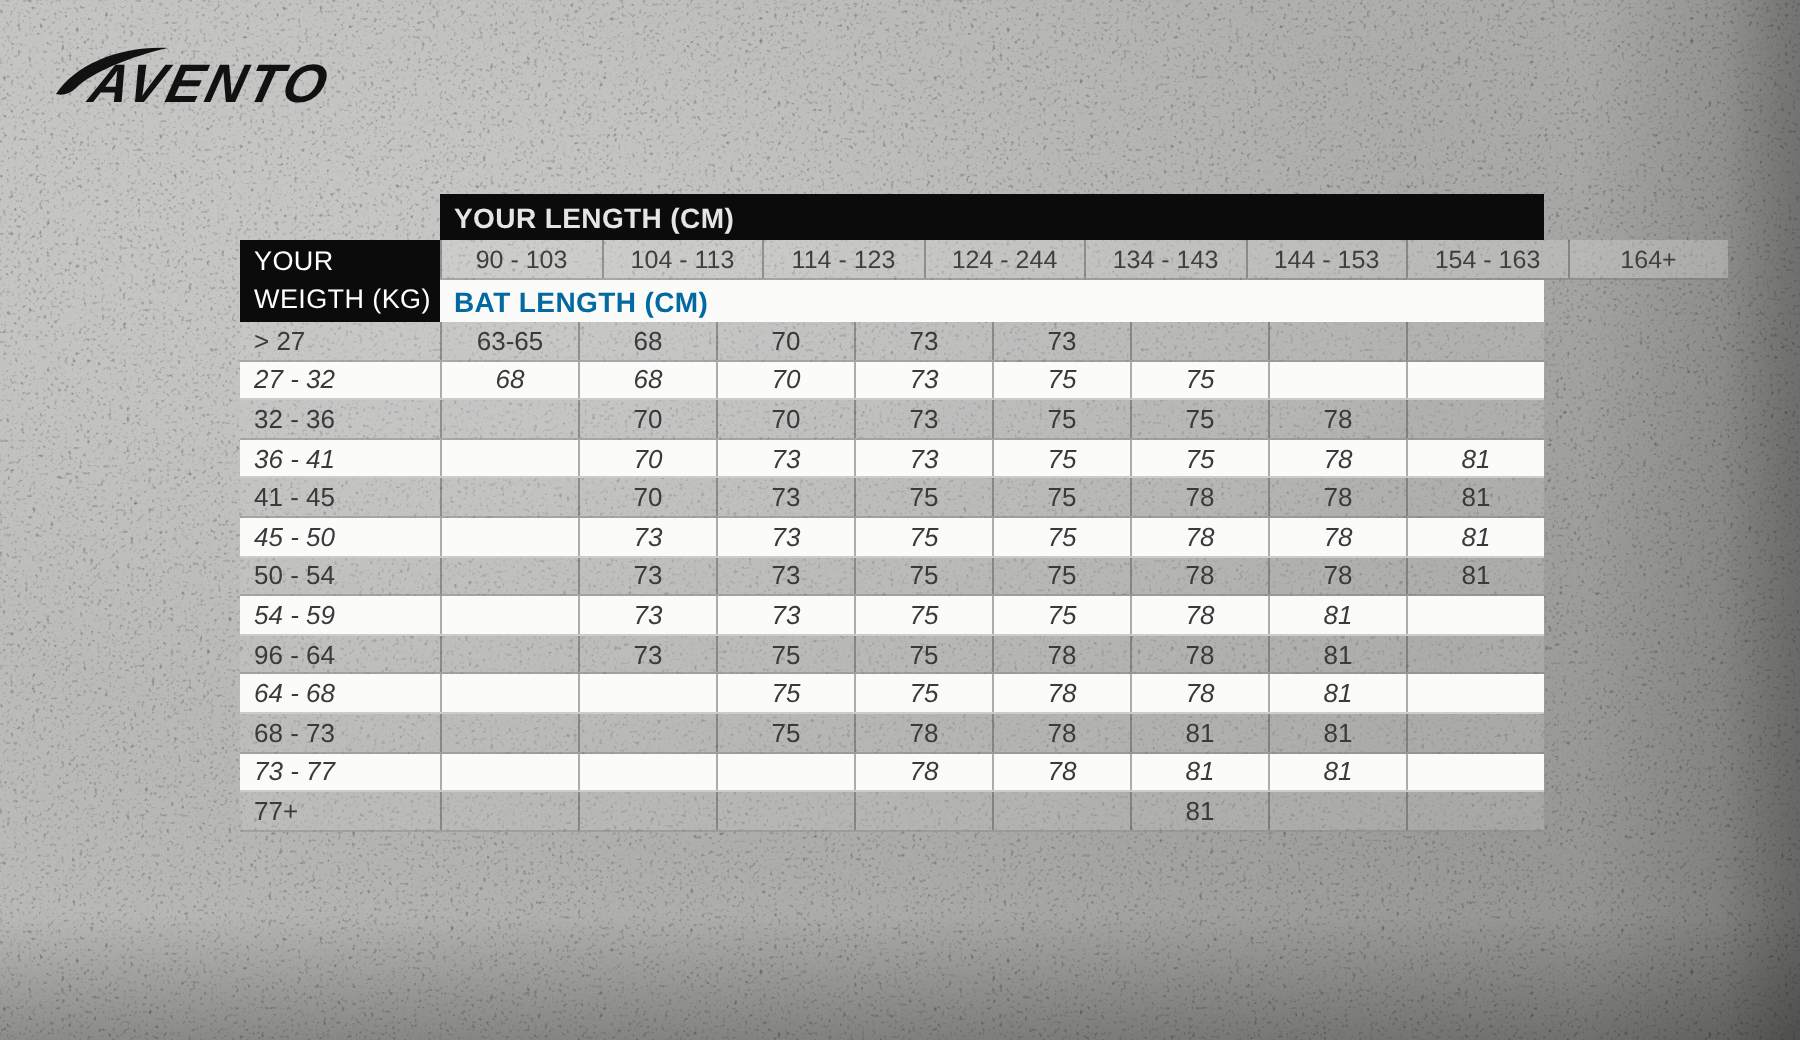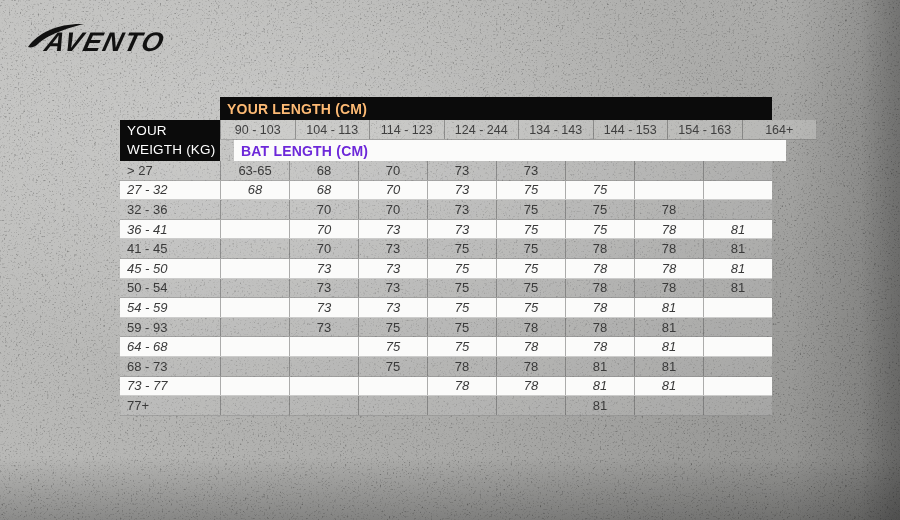--- a/index.html
+++ b/index.html
@@ -14,41 +14,41 @@
       radial-gradient(ellipse 620px 340px at 32% 28%, rgba(255,255,255,0.22), rgba(255,255,255,0) 70%),
       linear-gradient(128deg, #c3c3c1 0%, #b6b6b4 35%, #aaaaa8 62%, #979795 85%, #8b8b89 100%);
   }
   .noise{position:absolute;left:0;top:0;pointer-events:none;}
   
   .logo{position:absolute;left:26px;top:16px;width:180px;height:48px;}
   
   .tbl{position:absolute;left:120px;top:97px;width:652px;font-size:13px;color:#3a3a3a;}
   .len-banner{
     position:absolute;left:100px;top:0;width:552px;height:23px;
-    background:#0b0b0b;color:#fdba74;font-weight:bold;font-size:14px;
+    background:#0b0b0b;color:#e5e5e5;font-weight:bold;font-size:14px;
     display:flex;align-items:center;padding-left:7px;box-sizing:border-box;letter-spacing:.2px;
   }
   .weight-cell{
     position:absolute;left:0;top:23px;width:100px;height:41px;
     background:#0b0b0b;color:#fff;font-weight:normal;font-size:13.5px;line-height:1.35;
     display:flex;align-items:center;padding:0 0 0 7px;box-sizing:border-box;letter-spacing:.2px;
   }
   .col-heads{
-    position:absolute;left:100px;top:23px;width:596px;height:20px;display:flex;
+    position:absolute;left:100px;top:23px;width:644px;height:20px;display:flex;
     border-bottom:1px solid rgba(110,110,110,0.35);box-sizing:border-box;
   }
   .col-head{
     flex:1 1 0;display:flex;align-items:center;justify-content:center;
     background:rgba(213,213,211,0.40);
     border-left:1px solid rgba(75,75,75,0.45);
     font-size:12.5px;color:#3f3f3f;box-sizing:border-box;
   }
   .bat-banner{
-    position:absolute;left:114px;top:43px;width:552px;height:21px;
-    background:#fbfbfa;color:#6d28d9;font-weight:bold;font-size:14px;
+    position:absolute;left:100px;top:43px;width:552px;height:21px;
+    background:#fbfbfa;color:#0369a1;font-weight:bold;font-size:14px;
     display:flex;align-items:center;padding-left:7px;box-sizing:border-box;letter-spacing:.2px;
   }
   .rows{position:absolute;left:0;top:64px;width:652px;}
   .t-row{display:flex;height:19.6px;border-bottom:1px solid rgba(105,105,105,0.32);box-sizing:border-box;justify-content:flex-end;}
   .t-row.odd{background:rgba(206,206,204,0.28);}
   .t-row.even{background:#fbfbfa;font-style:italic;}
   .row-label{
     width:100px;flex:0 0 100px;display:flex;align-items:center;
     padding-left:7px;box-sizing:border-box;color:#3a3a3a;
   }
@@ -199,21 +199,21 @@
           <div class="t-cell">73</div>
           <div class="t-cell">73</div>
           <div class="t-cell">75</div>
           <div class="t-cell">75</div>
           <div class="t-cell">78</div>
           <div class="t-cell">81</div>
           <div class="t-cell"></div>
         </div>
 
   <div class="t-row odd">
-    <div class="row-label">59 - 93</div>
+    <div class="row-label">96 - 64</div>
   <div class="t-cell"></div>
           <div class="t-cell">73</div>
           <div class="t-cell">75</div>
           <div class="t-cell">75</div>
           <div class="t-cell">78</div>
           <div class="t-cell">78</div>
           <div class="t-cell">81</div>
           <div class="t-cell"></div>
         </div>
 

